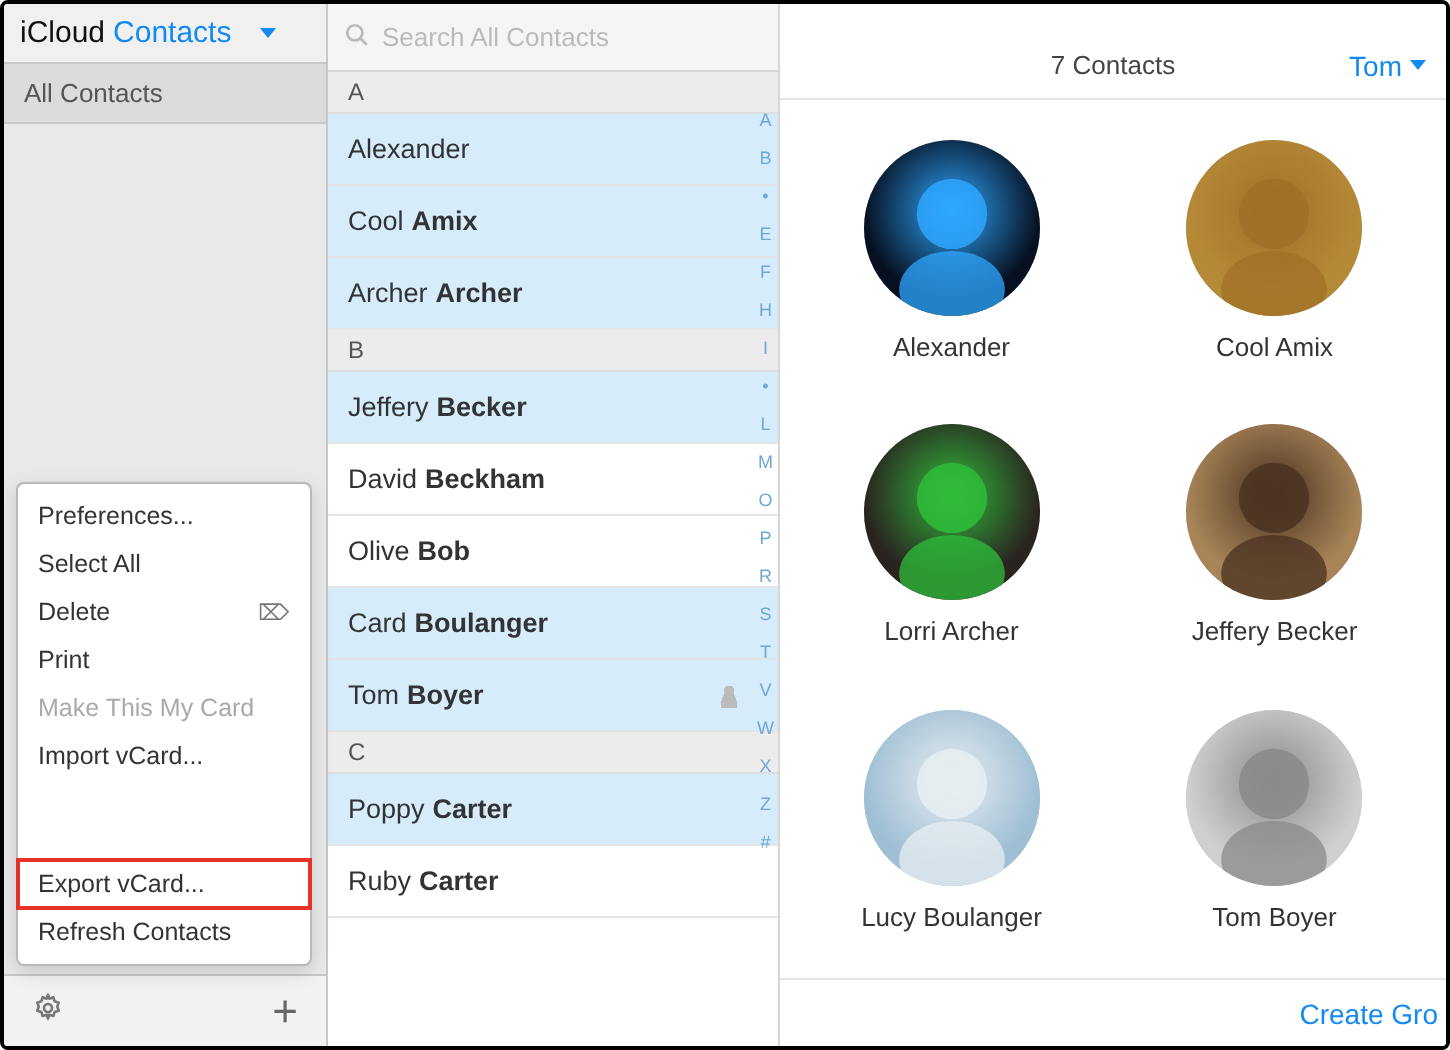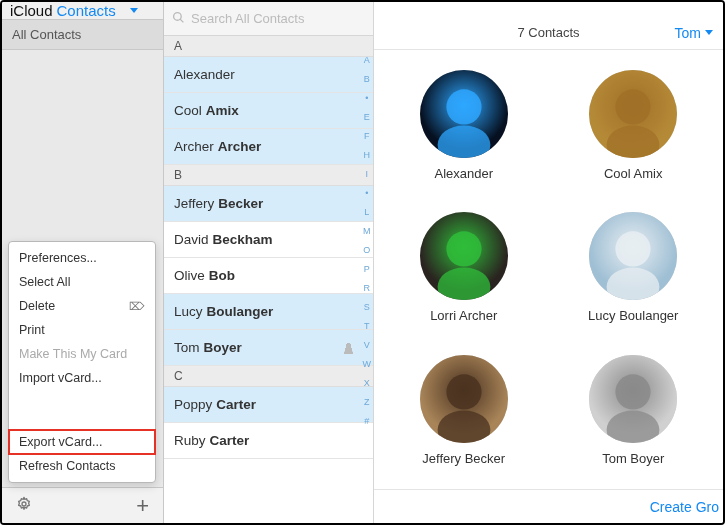--- a/index.html
+++ b/index.html
@@ -21,21 +21,21 @@
   
   .sidebar {
     width: 162px;
     background: #e9e9e9;
     border-right: 1px solid #c8c8c8;
     display: flex;
     flex-direction: column;
     position: relative;
   }
   .sidebar-header {
-    height: 18px;
+    height: 30px;
     display: flex;
     align-items: center;
     padding: 0 8px;
     border-bottom: 1px solid #c8c8c8;
     background: #f0f0f0;
   }
   .sidebar-header .brand {
     font-size: 15px;
     color: #111;
     margin-right: 4px;
@@ -109,21 +109,21 @@
     margin-top: 40px;
   }
   .del-icon {
     font-size: 11px;
     color: #777;
     transform: scaleX(-1);
   }
 
   
   .list-col {
-    width: 210px;
+    width: 226px;
     border-right: 1px solid #d6d6d6;
     display: flex;
     flex-direction: column;
     background: #fff;
   }
   .search-bar {
     height: 34px;
     display: flex;
     align-items: center;
     padding: 0 8px;
@@ -322,21 +322,21 @@
           </div>
           <div class="contact-row">
             <span class="first">David</span>
             <span class="last">Beckham</span>
           </div>
           <div class="contact-row">
             <span class="first">Olive</span>
             <span class="last">Bob</span>
           </div>
           <div class="contact-row selected">
-            <span class="first">Lucy</span>
+            <span class="first">Card</span>
             <span class="last">Boulanger</span>
           </div>
           <div class="contact-row selected">
             <span class="first">Tom</span>
             <span class="last">Boyer</span>
             <span class="me-icon"></span>
           </div>
           <div class="section-head">C</div>
           <div class="contact-row selected">
             <span class="first">Poppy</span>
@@ -426,52 +426,52 @@
     <circle cx="50" cy="42" r="20" fill="#2fbd3a" opacity="0.85"></circle>
     <ellipse cx="50" cy="85" rx="30" ry="22" fill="#2fbd3a" opacity="0.75"></ellipse>
   </svg>
           </div>
           <div class="card-name">Lorri Archer</div>
         </div>
         <div class="card">
           <div class="avatar">
             <svg viewBox="0 0 100 100">
     <defs>
+                <radialGradient id="gcat" cx="50%" cy="40%">
+                  <stop offset="0%" stop-color="#4a3220"></stop>
+                  <stop offset="100%" stop-color="#a88458"></stop>
+                </radialGradient>
+              </defs>
+    <rect width="100" height="100" fill="url(#gcat)"></rect>
+    <circle cx="50" cy="42" r="20" fill="#4a3220" opacity="0.85"></circle>
+    <ellipse cx="50" cy="85" rx="30" ry="22" fill="#4a3220" opacity="0.75"></ellipse>
+  </svg>
+          </div>
+          <div class="card-name">Jeffery Becker</div>
+        </div>
+        <div class="card">
+          <div class="avatar">
+            <svg viewBox="0 0 100 100">
+    <defs>
                 <radialGradient id="gbeluga" cx="50%" cy="40%">
                   <stop offset="0%" stop-color="#e8eef2"></stop>
                   <stop offset="100%" stop-color="#9fbfd4"></stop>
                 </radialGradient>
               </defs>
     <rect width="100" height="100" fill="url(#gbeluga)"></rect>
     <circle cx="50" cy="42" r="20" fill="#e8eef2" opacity="0.85"></circle>
     <ellipse cx="50" cy="85" rx="30" ry="22" fill="#e8eef2" opacity="0.75"></ellipse>
   </svg>
           </div>
           <div class="card-name">Lucy Boulanger</div>
         </div>
         <div class="card">
           <div class="avatar">
             <svg viewBox="0 0 100 100">
     <defs>
-                <radialGradient id="gcat" cx="50%" cy="40%">
-                  <stop offset="0%" stop-color="#4a3220"></stop>
-                  <stop offset="100%" stop-color="#a88458"></stop>
-                </radialGradient>
-              </defs>
-    <rect width="100" height="100" fill="url(#gcat)"></rect>
-    <circle cx="50" cy="42" r="20" fill="#4a3220" opacity="0.85"></circle>
-    <ellipse cx="50" cy="85" rx="30" ry="22" fill="#4a3220" opacity="0.75"></ellipse>
-  </svg>
-          </div>
-          <div class="card-name">Jeffery Becker</div>
-        </div>
-        <div class="card">
-          <div class="avatar">
-            <svg viewBox="0 0 100 100">
-    <defs>
                 <radialGradient id="gbaby" cx="50%" cy="40%">
                   <stop offset="0%" stop-color="#8a8a8a"></stop>
                   <stop offset="100%" stop-color="#d0d0d0"></stop>
                 </radialGradient>
               </defs>
     <rect width="100" height="100" fill="url(#gbaby)"></rect>
     <circle cx="50" cy="42" r="20" fill="#8a8a8a" opacity="0.85"></circle>
     <ellipse cx="50" cy="85" rx="30" ry="22" fill="#8a8a8a" opacity="0.75"></ellipse>
   </svg>
           </div>

